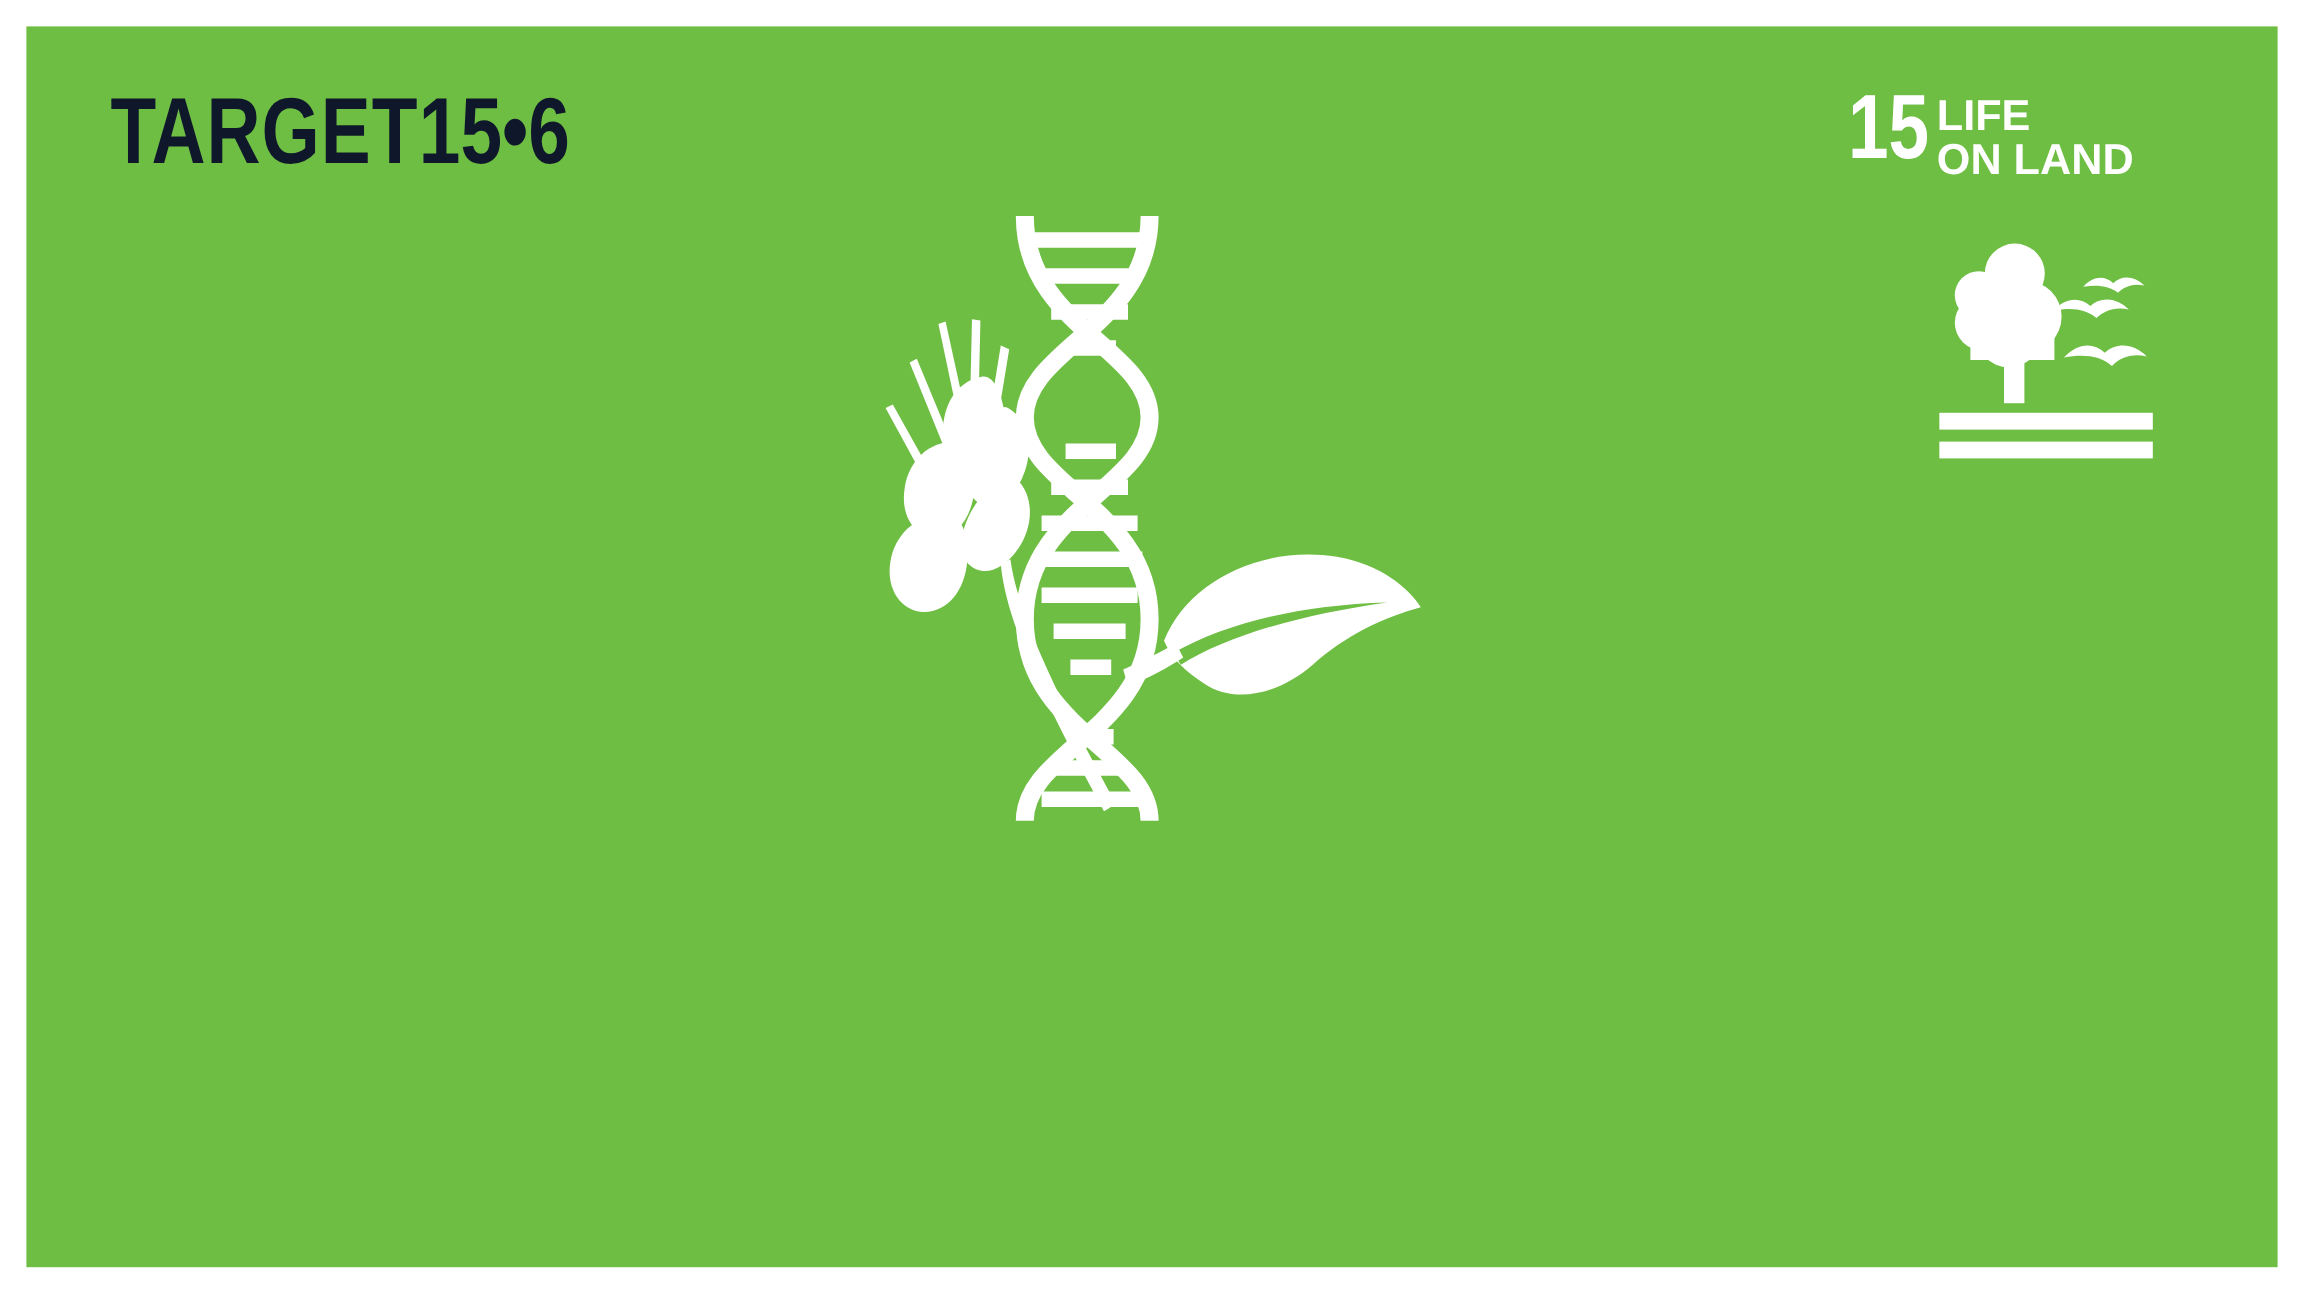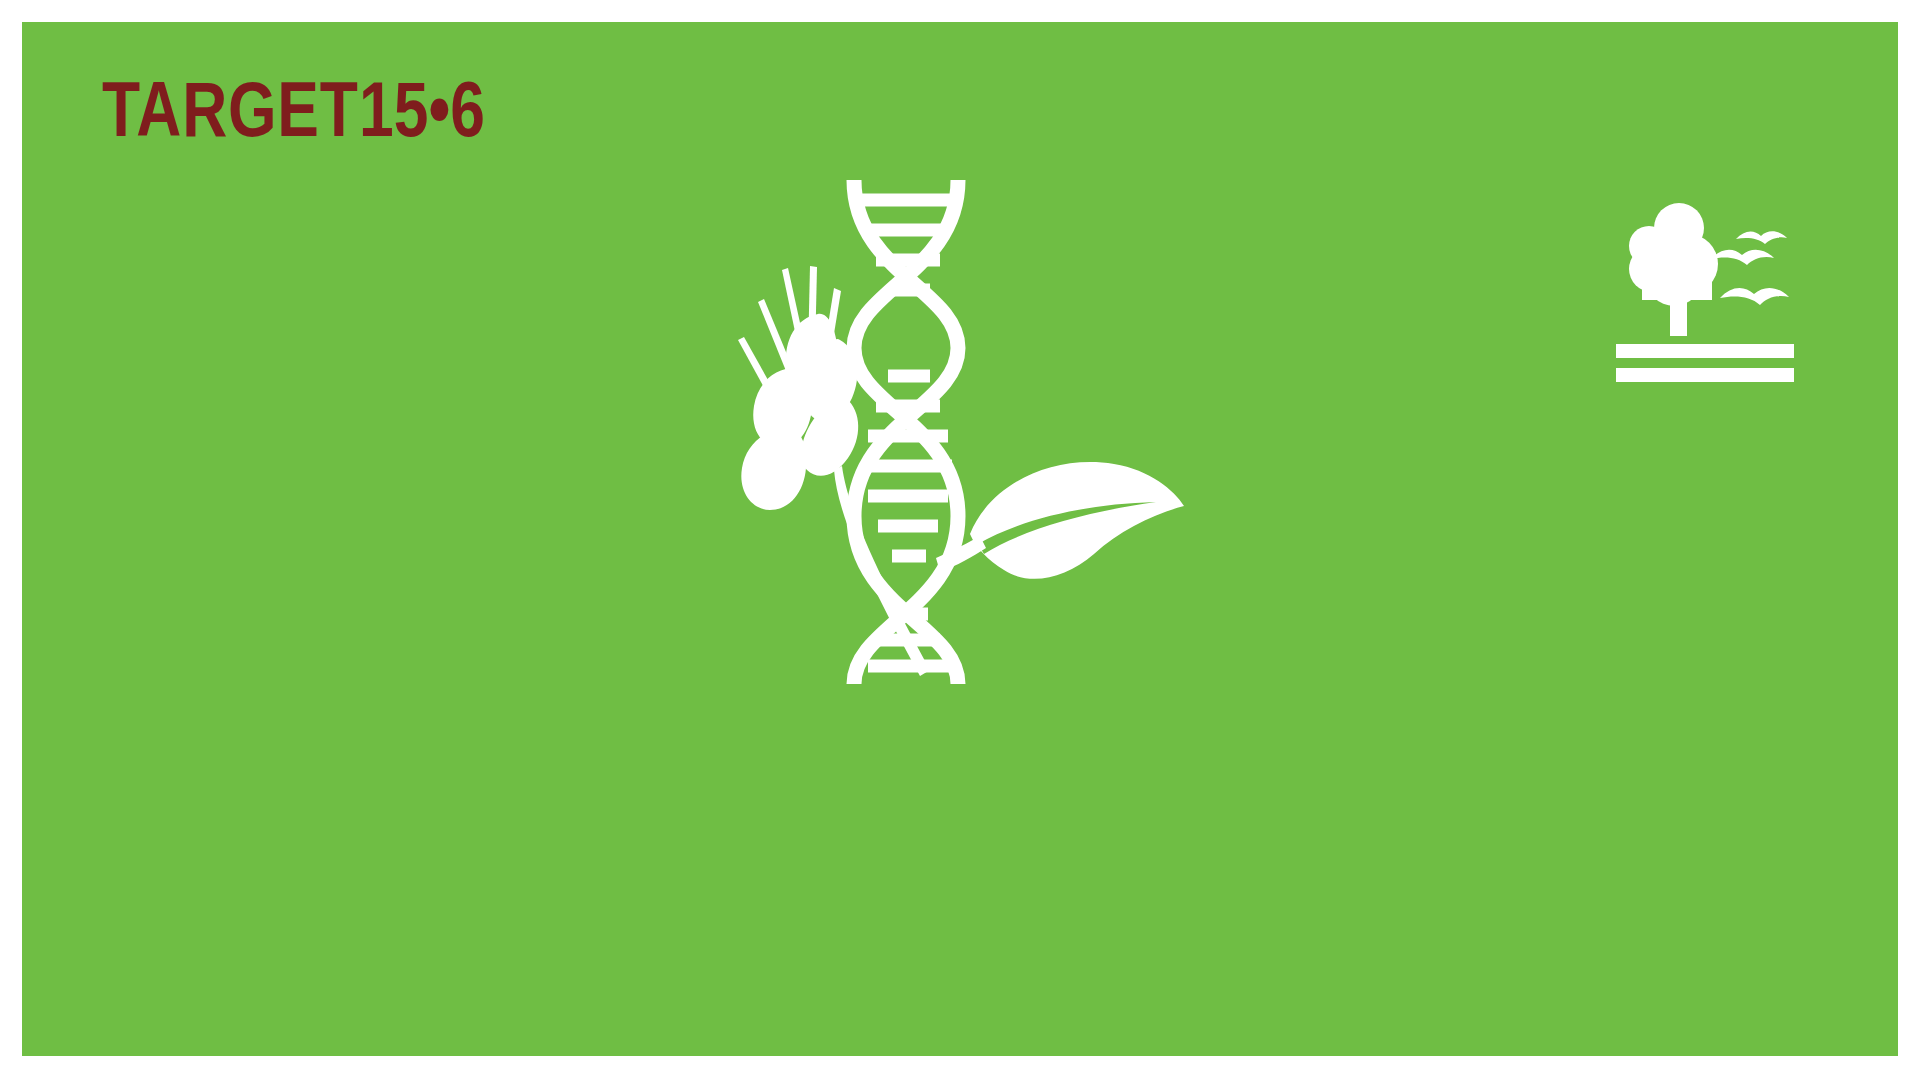--- a/index.html
+++ b/index.html
@@ -29,25 +29,25 @@
     top: 22px;
     width: 1876px;
     height: 1034px;
     background: #6FBE44;
     overflow: hidden;
   }
 
   
   #target-heading {
     position: absolute;
-    left: 80px;
+    left: 70px;
     top: 48px;
     display: flex;
     align-items: flex-end;
-    color: #7f1d1d;
+    color: #0f172a;
     white-space: nowrap;
   }
   #target-word {
     font-size: 78px;
     font-weight: 700;
     letter-spacing: 1px;
     transform: scaleX(0.80);
     transform-origin: left bottom;
     line-height: 1;
   }
@@ -138,20 +138,27 @@
 <div id="poster">
 
   <div id="card">
 
     <div id="target-heading">
       <span id="target-word">TARGET</span>
       <span id="target-number">15•6</span>
     </div>
 
     <div id="sdg-badge">
+      <div id="sdg-badge-top">
+        <span id="sdg-number">15</span>
+        <span id="sdg-title">
+          <span class="sdg-title-line">LIFE</span>
+          <span class="sdg-title-line">ON LAND</span>
+        </span>
+      </div>
 
       <div id="sdg-pictogram">
         <svg viewBox="0 0 200 190" width="200" height="190" aria-hidden="true">
           <g fill="#ffffff">
 
             <circle cx="63" cy="26" r="25"></circle>
             <circle cx="33" cy="44" r="20"></circle>
             <circle cx="36" cy="67" r="23"></circle>
             <circle cx="72" cy="62" r="30"></circle>
             <circle cx="58" cy="76" r="28"></circle>

